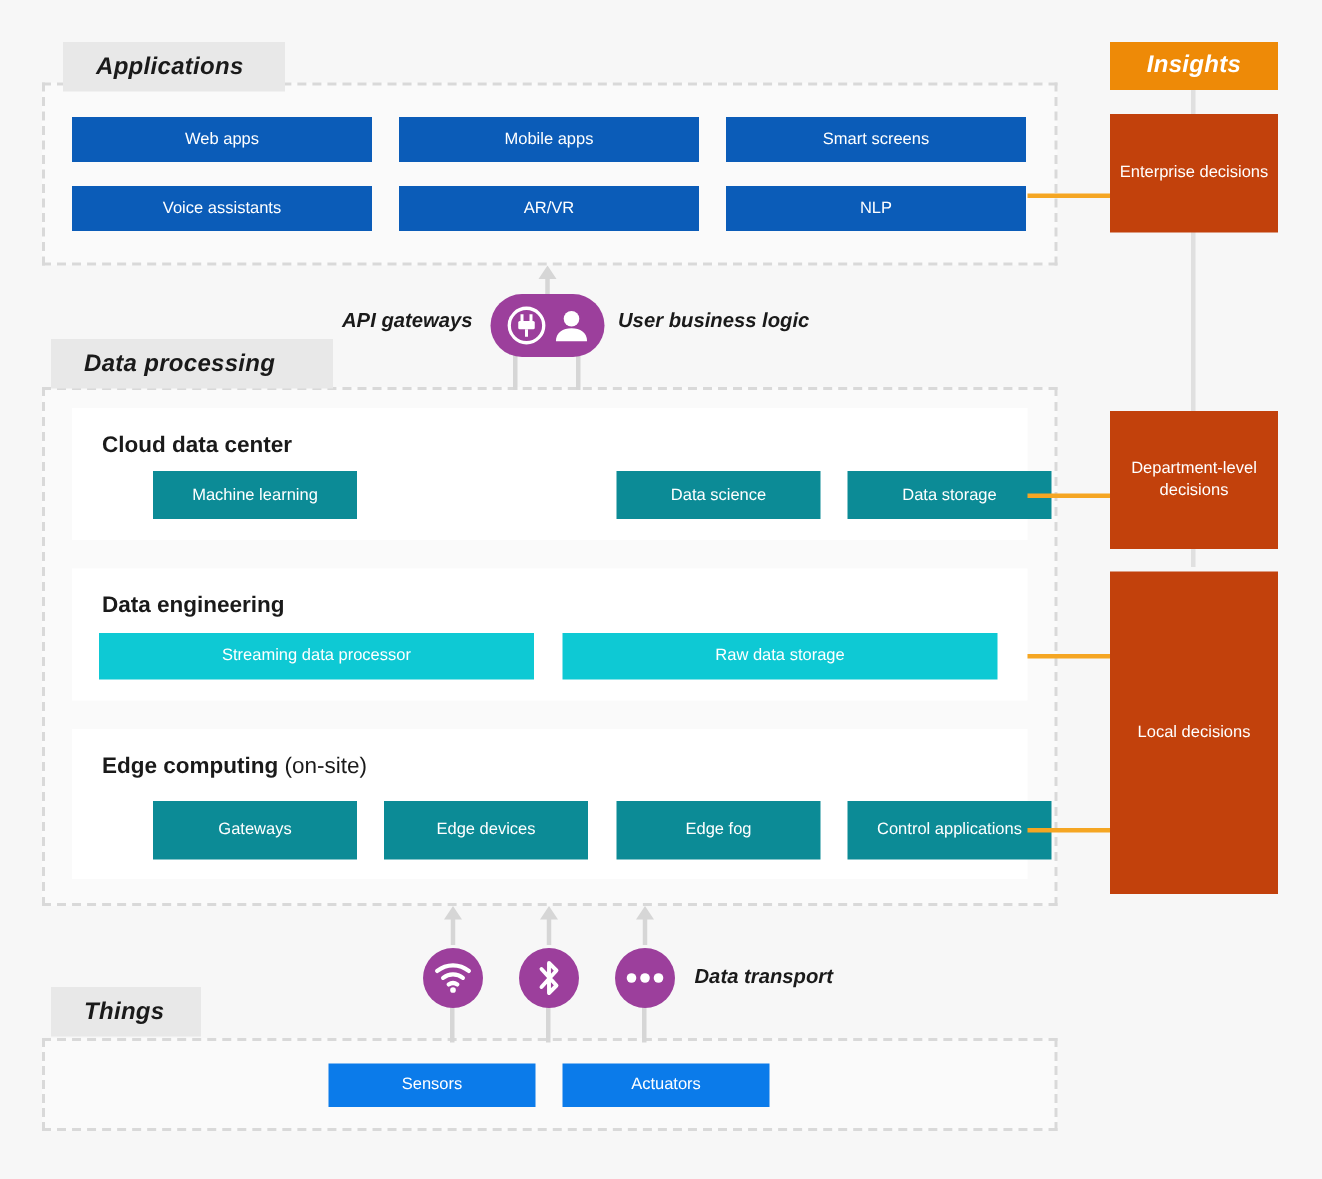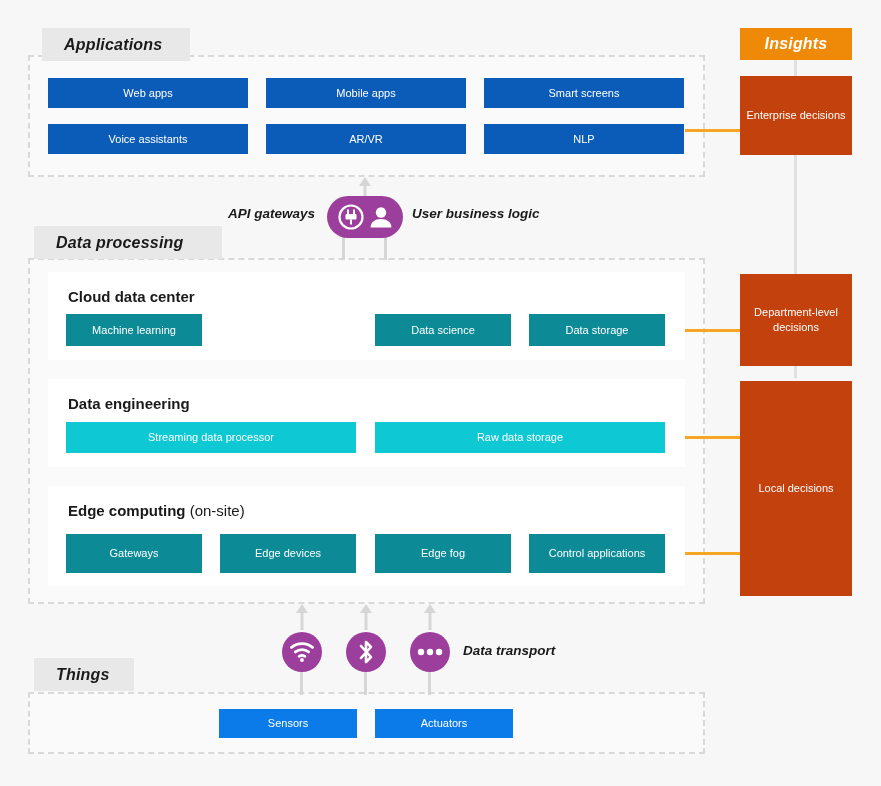--- a/index.html
+++ b/index.html
@@ -54,21 +54,21 @@
   .box{
     display:flex;align-items:center;justify-content:center;
     text-align:center;
     color:#ffffff;
     font-size:11px;
     line-height:15px;
     z-index:3;
   }
   .box.blue-dark{background:#0b5cb8;}
   .box.blue-bright{background:#0b7bea;}
-  .box.teal{background:#0c8b96;}
+  .box.teal{background:#0c8b96;margin-left:36px;}
   .box.cyan{background:#0ec9d4;}
   .box.orange{background:#c2410c;}
 
   
   .hline{background:#f5a623;height:3px;z-index:4;}
   .vline{background:#e0e0e0;width:3px;z-index:0;}
   .stem{background:#d6d6d6;width:3px;z-index:2;}
 
   
   .arrow-up{z-index:3;}

